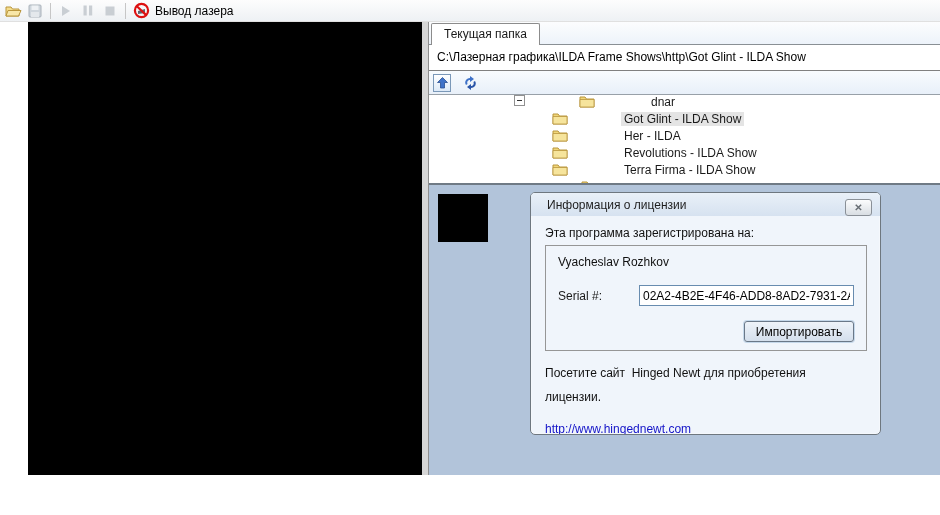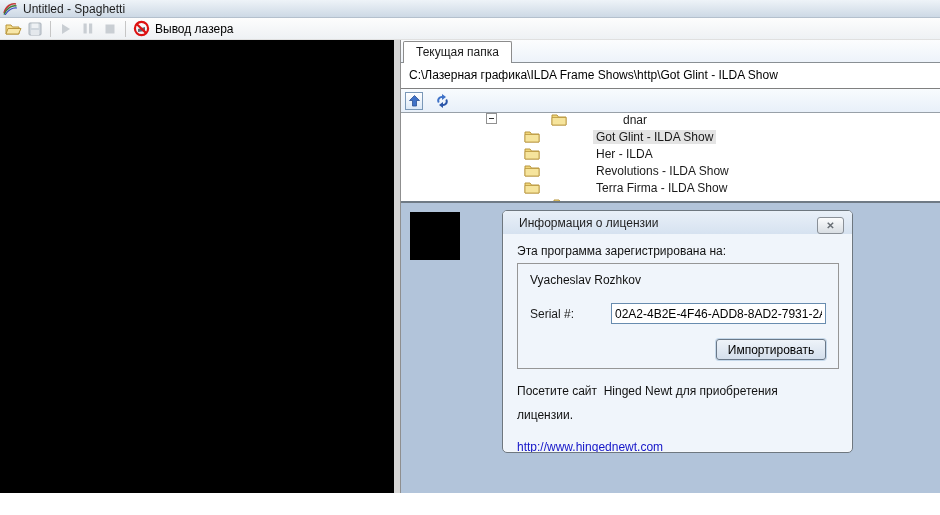--- a/index.html
+++ b/index.html
@@ -18,21 +18,21 @@
   .menubar { height:22px; background:#f7f7f7; display:flex; align-items:stretch; }
   .menu-item { padding:4px 13px 0 13px; font-size:12px; color:#000; cursor:default; }
 
   
   .toolbar { height:22px; background:linear-gradient(#fdfdfd, #eef1f4); display:flex; align-items:center; padding-left:2px; border-bottom:1px solid #e0e0e0; }
   .tb-btn { width:22px; height:20px; display:flex; align-items:center; justify-content:center; }
   .tb-sep { width:1px; height:16px; background:#c6c6c6; margin:0 4px; }
   .laser-label { margin-left:3px; font-size:12px; color:#000; }
 
   
-  .content { display:flex; height:453px; }
+  .content { display:flex; height:453px;padding-left:28px; }
   .preview { width:394px; background:#000; }
   .splitter { width:7px; background:#d6d6d6; border-right:1px solid #8f8f8f; }
   .right { flex:1; display:flex; flex-direction:column; }
 
   
   .tabstrip { height:23px; background:linear-gradient(#fcfdfe, #edf3fa); border-bottom:1px solid #898f94; display:flex; align-items:flex-end; }
   .tab { margin-left:2px; padding:3px 12px 4px 12px; background:#fff; border:1px solid #8c8c8c; border-bottom:none;
          border-radius:2px 2px 0 0; font-size:12px; position:relative; top:1px; }
 
   
@@ -84,28 +84,20 @@
                 border-radius:3px; background:linear-gradient(#eef3f9, #d4dfec); font-family:"Liberation Sans", sans-serif;
                 font-size:12px; color:#000; box-shadow:0 0 0 1px #c5d8ea; }
   .visit-text { margin-top:10px; font-size:12px; color:#111; width:300px; white-space:pre-wrap; line-height:24px; }
   .site-link { display:inline-block; margin-top:13px; font-size:12px; color:#1414c8; text-decoration:underline; }
 </style>
 </head>
 <body>
 
 <div class="window">
 
-  <div class="titlebar">
-    <svg class="app-icon" viewBox="0 0 14 13">
-      <path d="M1 11 C3 4, 8 1, 13 2" fill="none" stroke="#c23a3a" stroke-width="1.6"></path>
-      <path d="M1 12.5 C4 6, 9 3, 13.5 4" fill="none" stroke="#3a7a3a" stroke-width="1.4"></path>
-      <path d="M2 13 C5 8, 10 5, 14 6" fill="none" stroke="#3a4ac2" stroke-width="1.2"></path>
-    </svg>
-    <span class="title-text">Untitled - Spaghetti</span>
-  </div>
 
 
   <div class="toolbar">
     <div class="tb-btn">
       <svg width="17" height="14" viewBox="0 0 17 14">
         <path d="M1 3 L6 3 L7.5 5 L14 5 L14 12 L1 12 Z" fill="#f4dd8c" stroke="#b9963c" stroke-width="1"></path>
         <path d="M3 6.5 L16 6.5 L13.5 12 L1 12 Z" fill="#f8e7a8" stroke="#b9963c" stroke-width="1"></path>
       </svg>
     </div>
     <div class="tb-btn">

